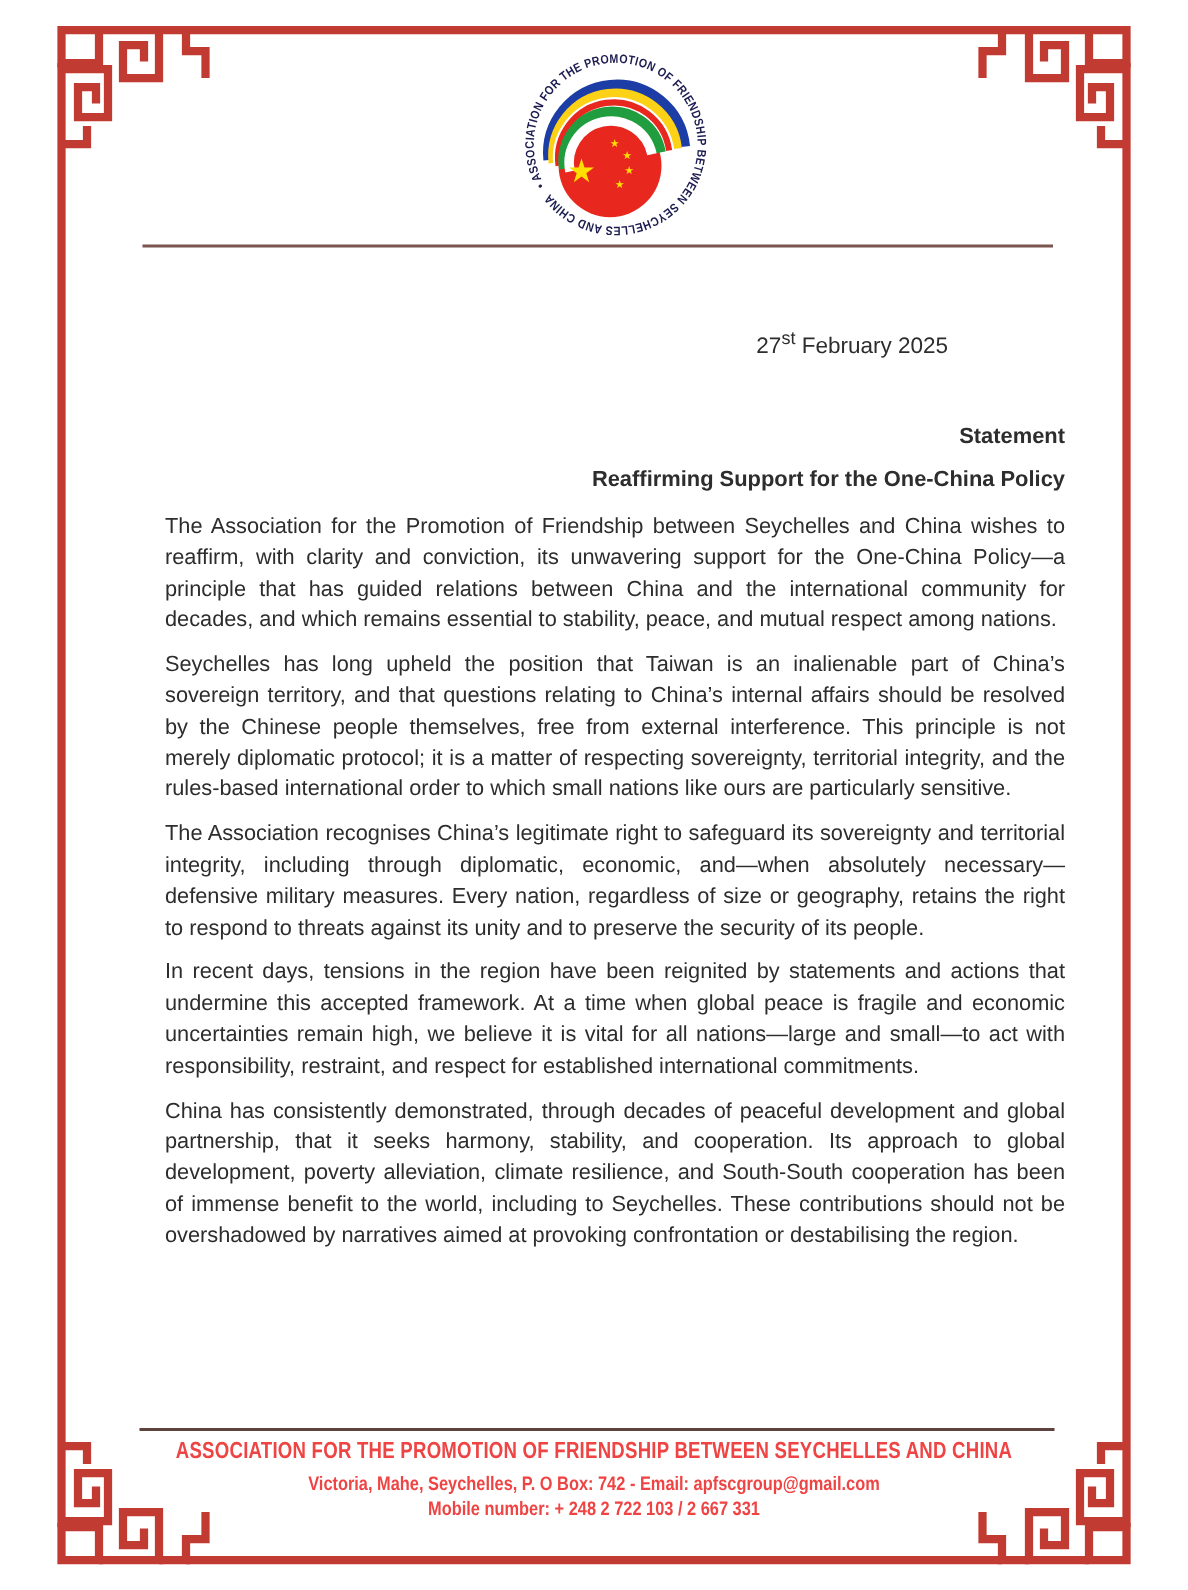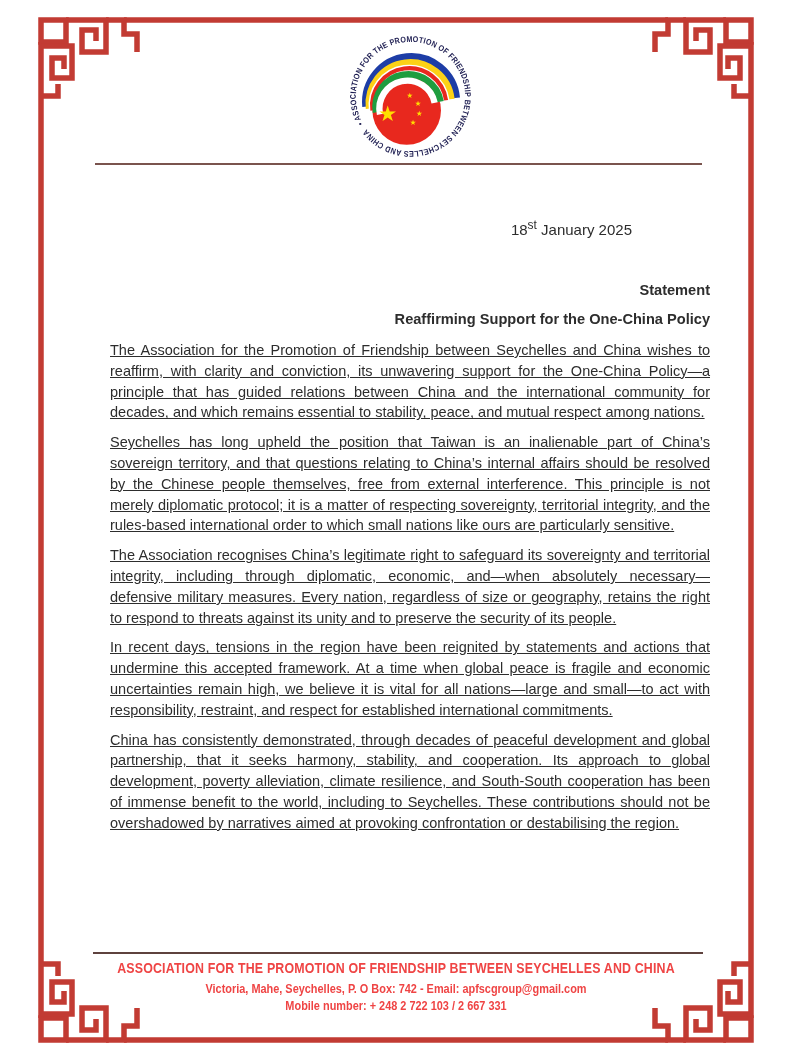--- a/index.html
+++ b/index.html
@@ -37,21 +37,20 @@
   .doc-title    { margin-top: 44px; text-align: right; font-size: 14.6px; font-weight: bold; }
   .doc-subtitle { margin-top: 13px; text-align: right; font-size: 14.6px; font-weight: bold; }
 
   .body-text { margin-top: 13px; }
   .body-text p {
     margin: 0 0 9px 0;
     font-size: 14.5px;
     line-height: 20.8px;
     text-align: justify;
     text-justify: inter-word;
-    text-decoration: underline;
   }
 
   .footer { position: absolute; left: 0; right: 0; top: 959px; text-align: center; color: #ef4444; }
   .footer .line { font-weight: bold; }
   .footer-org     { font-size: 15.5px; transform: scaleX(0.80); transform-origin: 50% 50%; letter-spacing: 0.2px; }
   .footer-address { font-size: 13px;   margin-top: 4px; transform: scaleX(0.84); transform-origin: 50% 50%; }
   .footer-mobile  { font-size: 13px;   margin-top: 2px; transform: scaleX(0.84); transform-origin: 50% 50%; }
 </style>
 </head>
 <body>
@@ -128,21 +127,21 @@
           <text x="114" y="131" font-size="11.5">★</text>
           <text x="104" y="145" font-size="11.5">★</text>
         </g>
 
         <text class="ring-text">
           <textPath href="#ring" textLength="530" lengthAdjust="spacingAndGlyphs">• ASSOCIATION FOR THE PROMOTION OF FRIENDSHIP BETWEEN SEYCHELLES AND CHINA</textPath>
         </text>
       </svg>
     </div>
 
-    <div class="date-line"><span>18</span><sup>st</sup><span> January 2025</span></div>
+    <div class="date-line"><span>27</span><sup>st</sup><span> February 2025</span></div>
 
     <div class="doc-title">Statement</div>
     <div class="doc-subtitle">Reaffirming Support for the One-China Policy</div>
 
     <div class="body-text">
       <p>The Association for the Promotion of Friendship between Seychelles and China wishes to reaffirm, with clarity and conviction, its unwavering support for the One-China Policy—a principle that has guided relations between China and the international community for decades, and which remains essential to stability, peace, and mutual respect among nations.</p>
       <p>Seychelles has long upheld the position that Taiwan is an inalienable part of China’s sovereign territory, and that questions relating to China’s internal affairs should be resolved by the Chinese people themselves, free from external interference. This principle is not merely diplomatic protocol; it is a matter of respecting sovereignty, territorial integrity, and the rules-based international order to which small nations like ours are particularly sensitive.</p>
       <p>The Association recognises China’s legitimate right to safeguard its sovereignty and territorial integrity, including through diplomatic, economic, and—when absolutely necessary—defensive military measures. Every nation, regardless of size or geography, retains the right to respond to threats against its unity and to preserve the security of its people.</p>
       <p>In recent days, tensions in the region have been reignited by statements and actions that undermine this accepted framework. At a time when global peace is fragile and economic uncertainties remain high, we believe it is vital for all nations—large and small—to act with responsibility, restraint, and respect for established international commitments.</p>
       <p>China has consistently demonstrated, through decades of peaceful development and global partnership, that it seeks harmony, stability, and cooperation. Its approach to global development, poverty alleviation, climate resilience, and South-South cooperation has been of immense benefit to the world, including to Seychelles. These contributions should not be overshadowed by narratives aimed at provoking confrontation or destabilising the region.</p>

